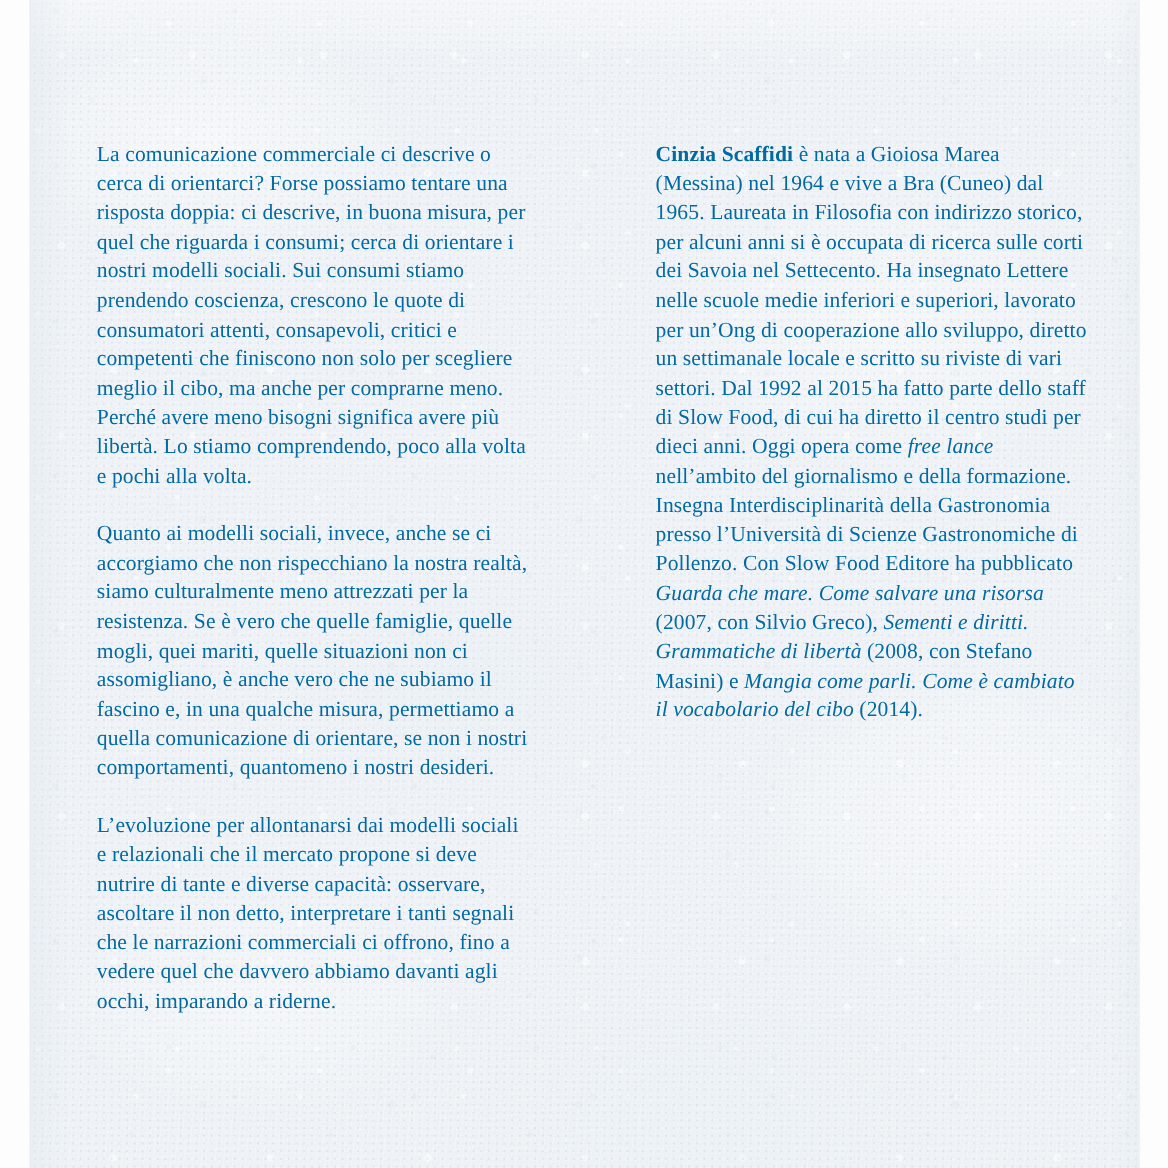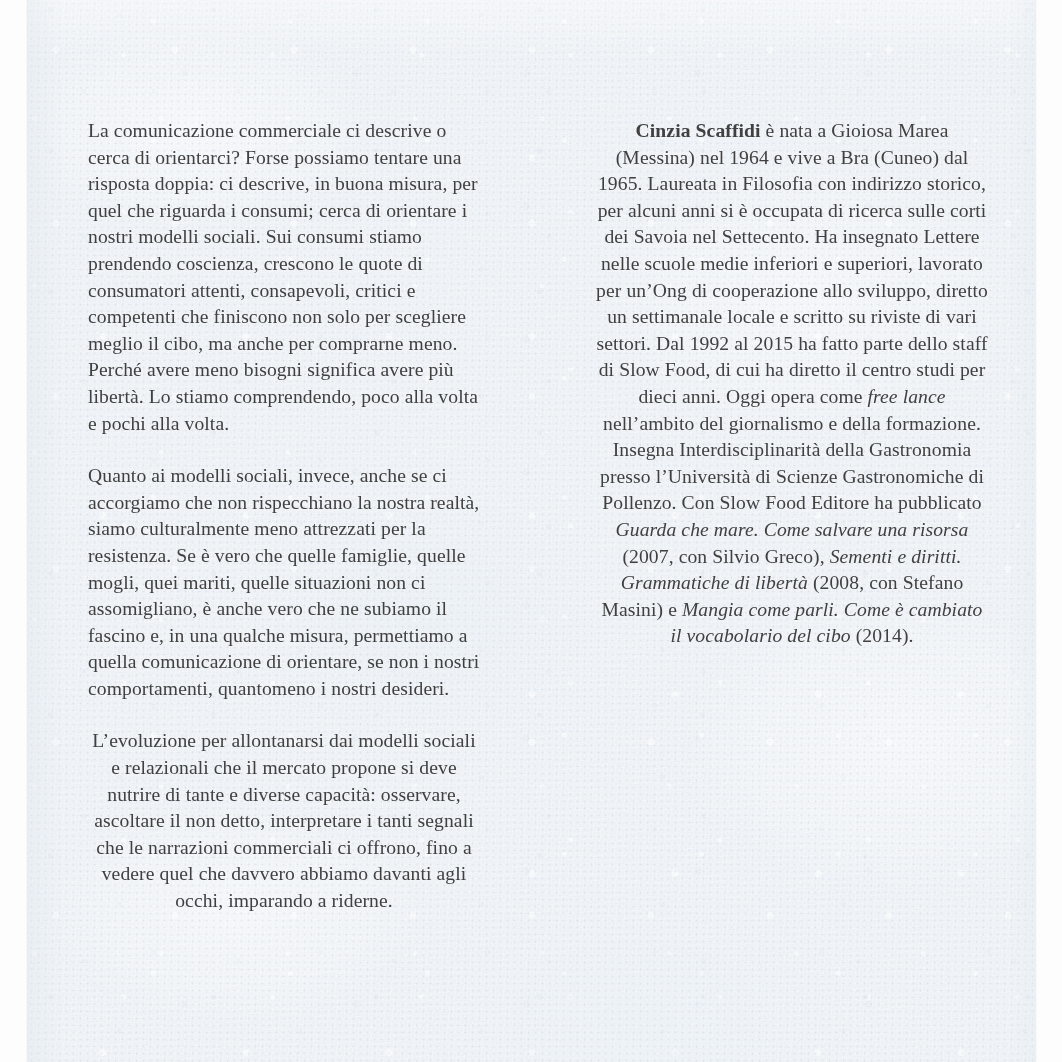--- a/index.html
+++ b/index.html
@@ -114,32 +114,32 @@
 
   
   .content {
     position: absolute;
     inset: 0;
     z-index: 10;
   }
 
   .col {
     position: absolute;
-    top: 118px;
-    color: #404040;
+    top: 128px;
+    color: #0369a1;
     font-size: 19.6px;
     line-height: 26.6px;
     letter-spacing: .1px;
     font-weight: 400;
   }
   .col-left  { left: 88px;  width: 392px; }
   .col-right { left: 596px; width: 392px; }
 
   .para { margin: 0 0 26px 0; }
-  .para:last-child { margin-bottom: 0; text-align: center; }
+  .para:last-child { margin-bottom: 0; }
 
   .lead-name { font-weight: 700; }
   .it { font-style: italic; }
 </style>
 </head>
 <body>
 
 <div id="page">
 
   <div class="paper-base"></div>

